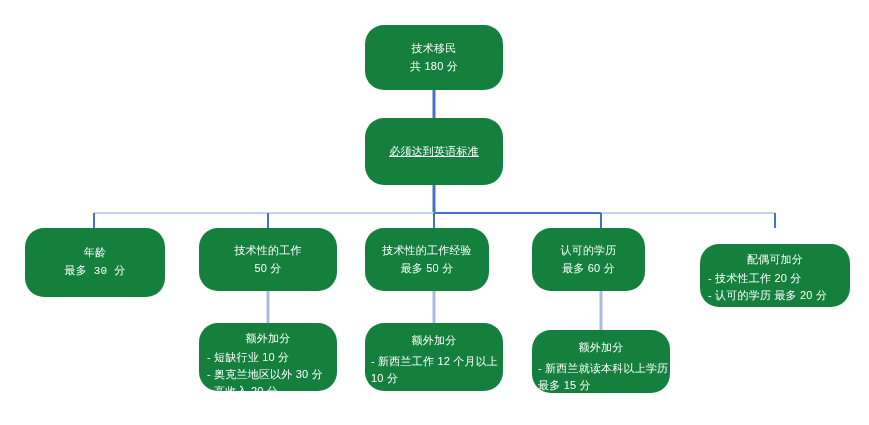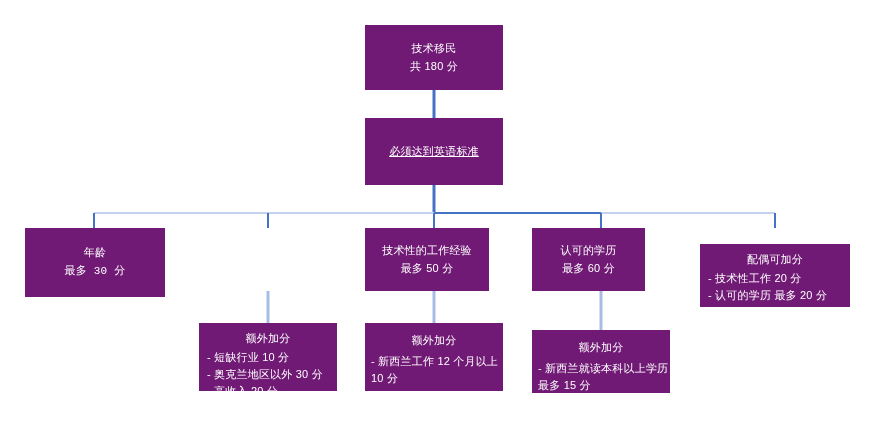--- a/index.html
+++ b/index.html
@@ -23,31 +23,32 @@
     position: absolute;
     left: 0;
     top: 0;
     width: 869px;
     height: 425px;
     pointer-events: none;
   }
   .node {
     position: absolute;
     box-sizing: border-box;
-    background: #701a75;
+    background: #15803d;
     color: #ffffff;
     display: flex;
     flex-direction: column;
     justify-content: center;
     align-items: center;
     text-align: center;
     font-size: 11px;
     line-height: 1.55;
     letter-spacing: 0.2px;
     z-index: 2;
+    border-radius: 19px;
   }
   .node .line {
     white-space: nowrap;
   }
   
   .node.overflow {
     display: block;
     padding-top: 9px;
     overflow: visible;
   }
@@ -110,20 +111,24 @@
 
   <div class="node" style="left:365px; top:118px; width:138px; height:67px;text-decoration:underline;">
     <span class="line">必须达到英语标准</span>
   </div>
 
   <div class="node" style="left:25px; top:228px; width:140px; height:69px;font-family:Liberation Mono, monospace;">
     <span class="line">年龄</span>
     <span class="line">最多 30 分</span>
   </div>
 
+  <div class="node" style="left:199px; top:228px; width:138px; height:63px;">
+    <span class="line">技术性的工作</span>
+    <span class="line">50 分</span>
+  </div>
 
   <div class="node" style="left:365px; top:228px; width:124px; height:63px;">
     <span class="line">技术性的工作经验</span>
     <span class="line">最多 50 分</span>
   </div>
 
   <div class="node" style="left:532px; top:228px; width:113px; height:63px;">
     <span class="line">认可的学历</span>
     <span class="line">最多 60 分</span>
   </div>

